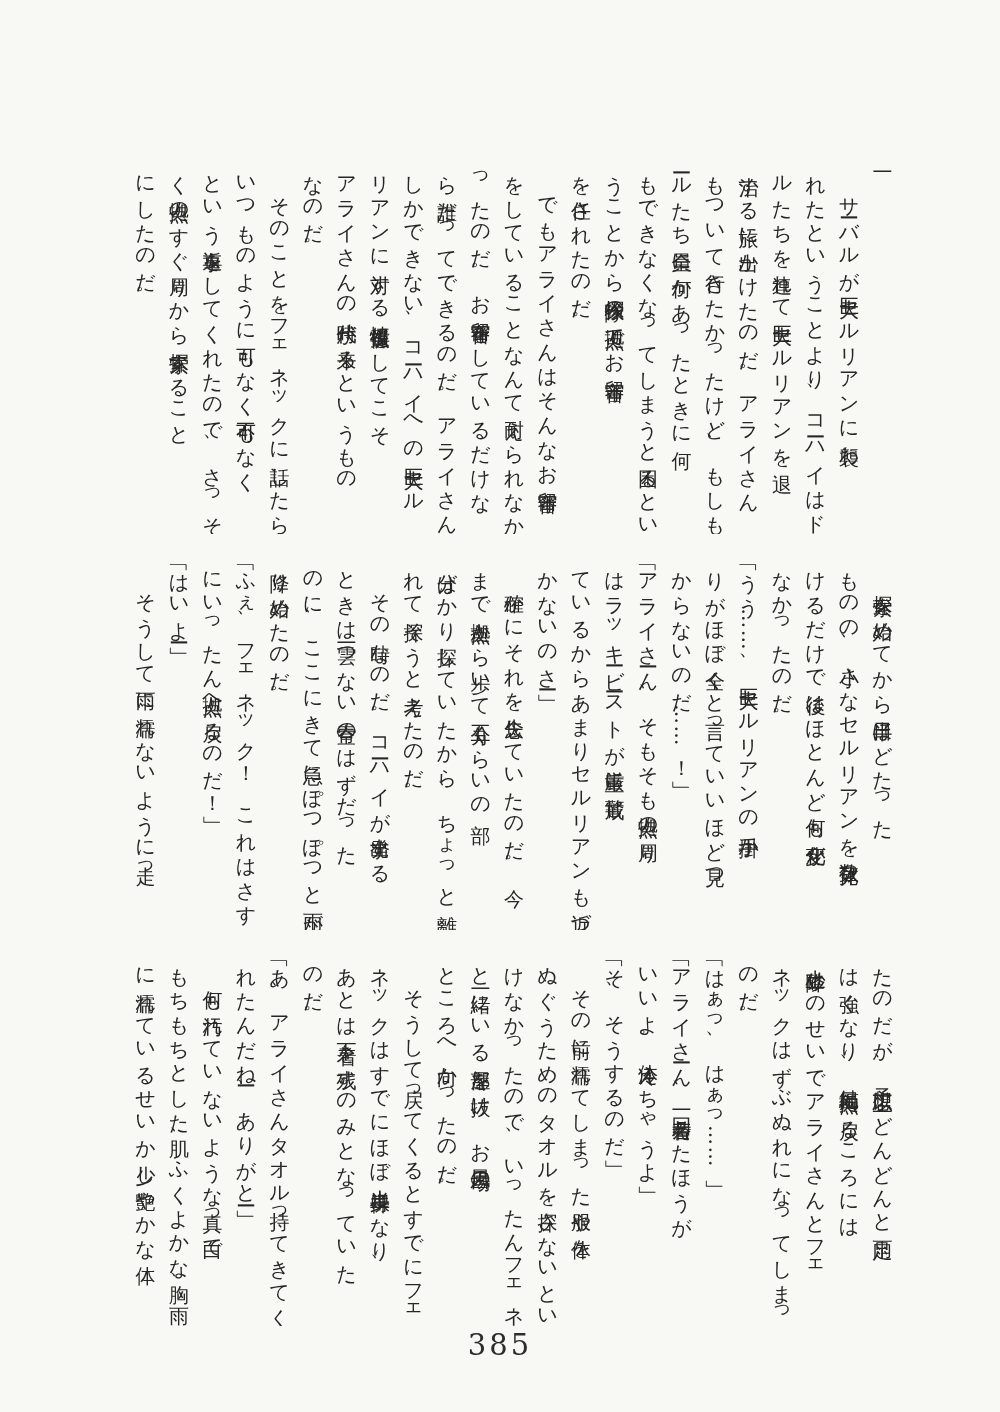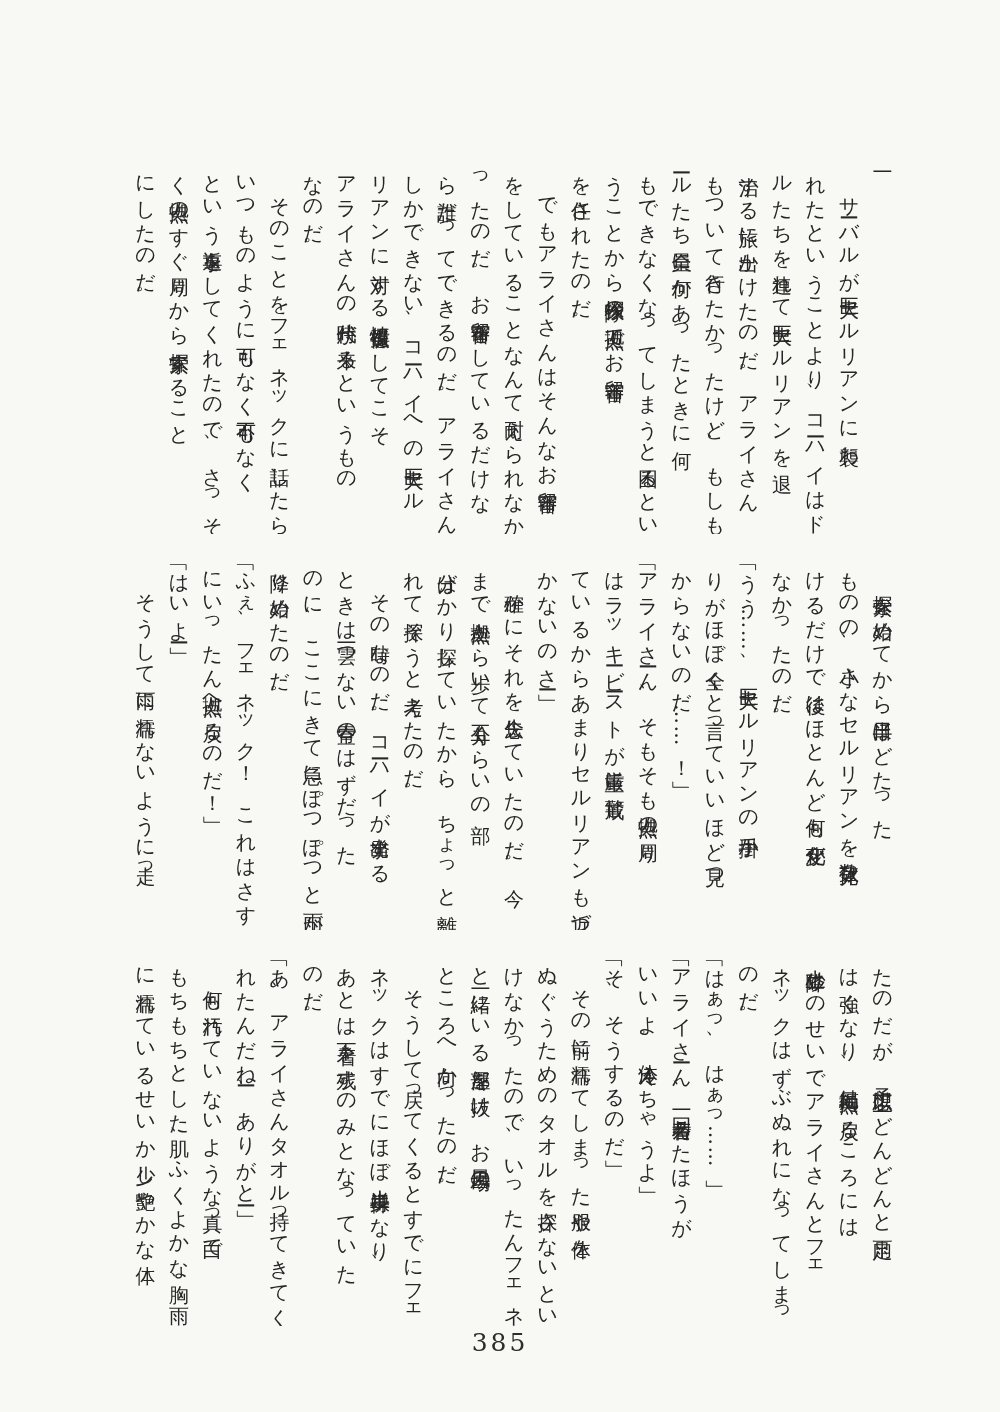--- a/index.html
+++ b/index.html
@@ -34,21 +34,21 @@
   }
   .band1 { top: 162px; }
   .band2 { top: 558px; }
   .band3 { top: 954px; }
   .page-number {
     position: absolute;
     top: 1328px;
     left: 0;
     width: 1000px;
     text-align: center;
-    font-size: 25px;
+    font-size: 29px;
     letter-spacing: 3px;
     color: #2d2d2d;
   }
 </style>
 </head>
 <body>
 
 <div class="page">
 
   <section class="band band1">

